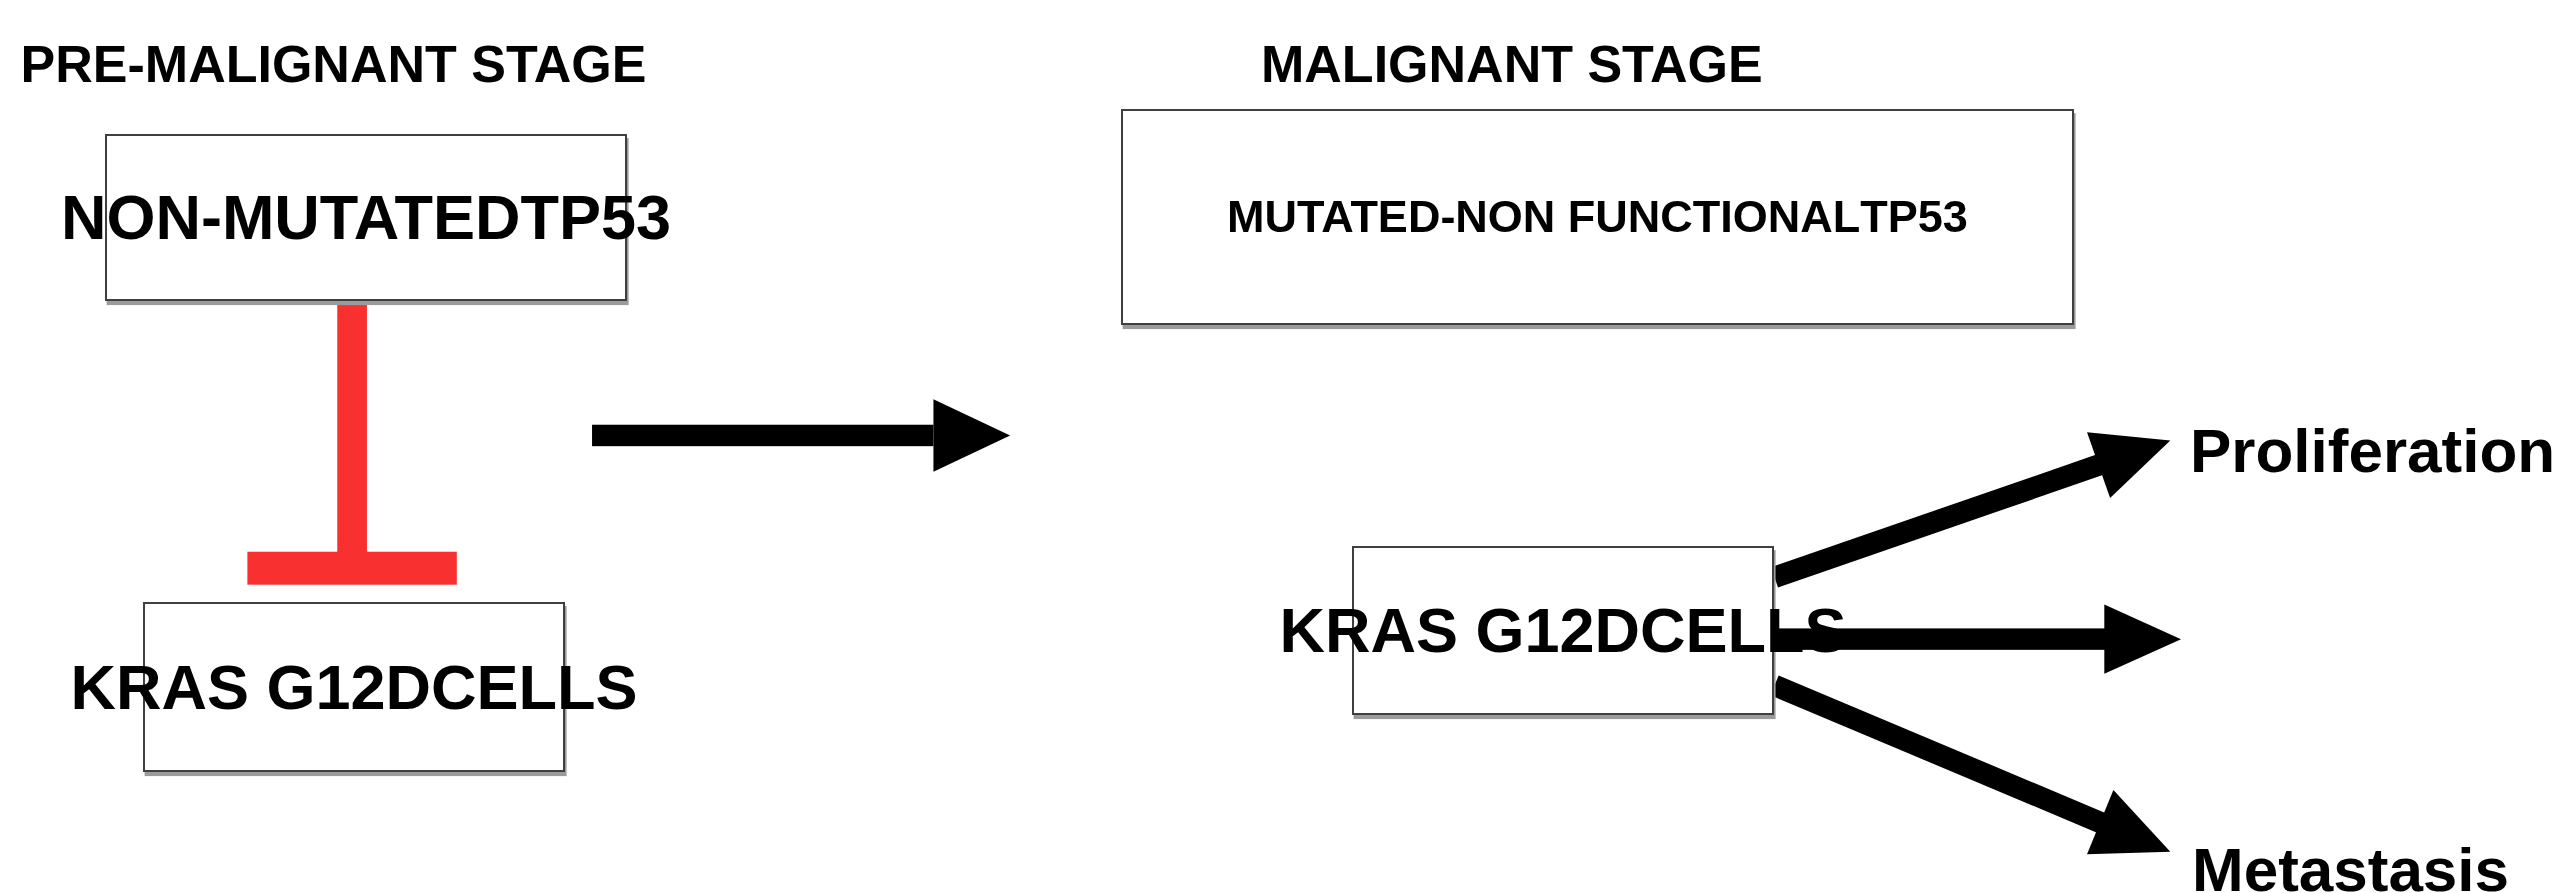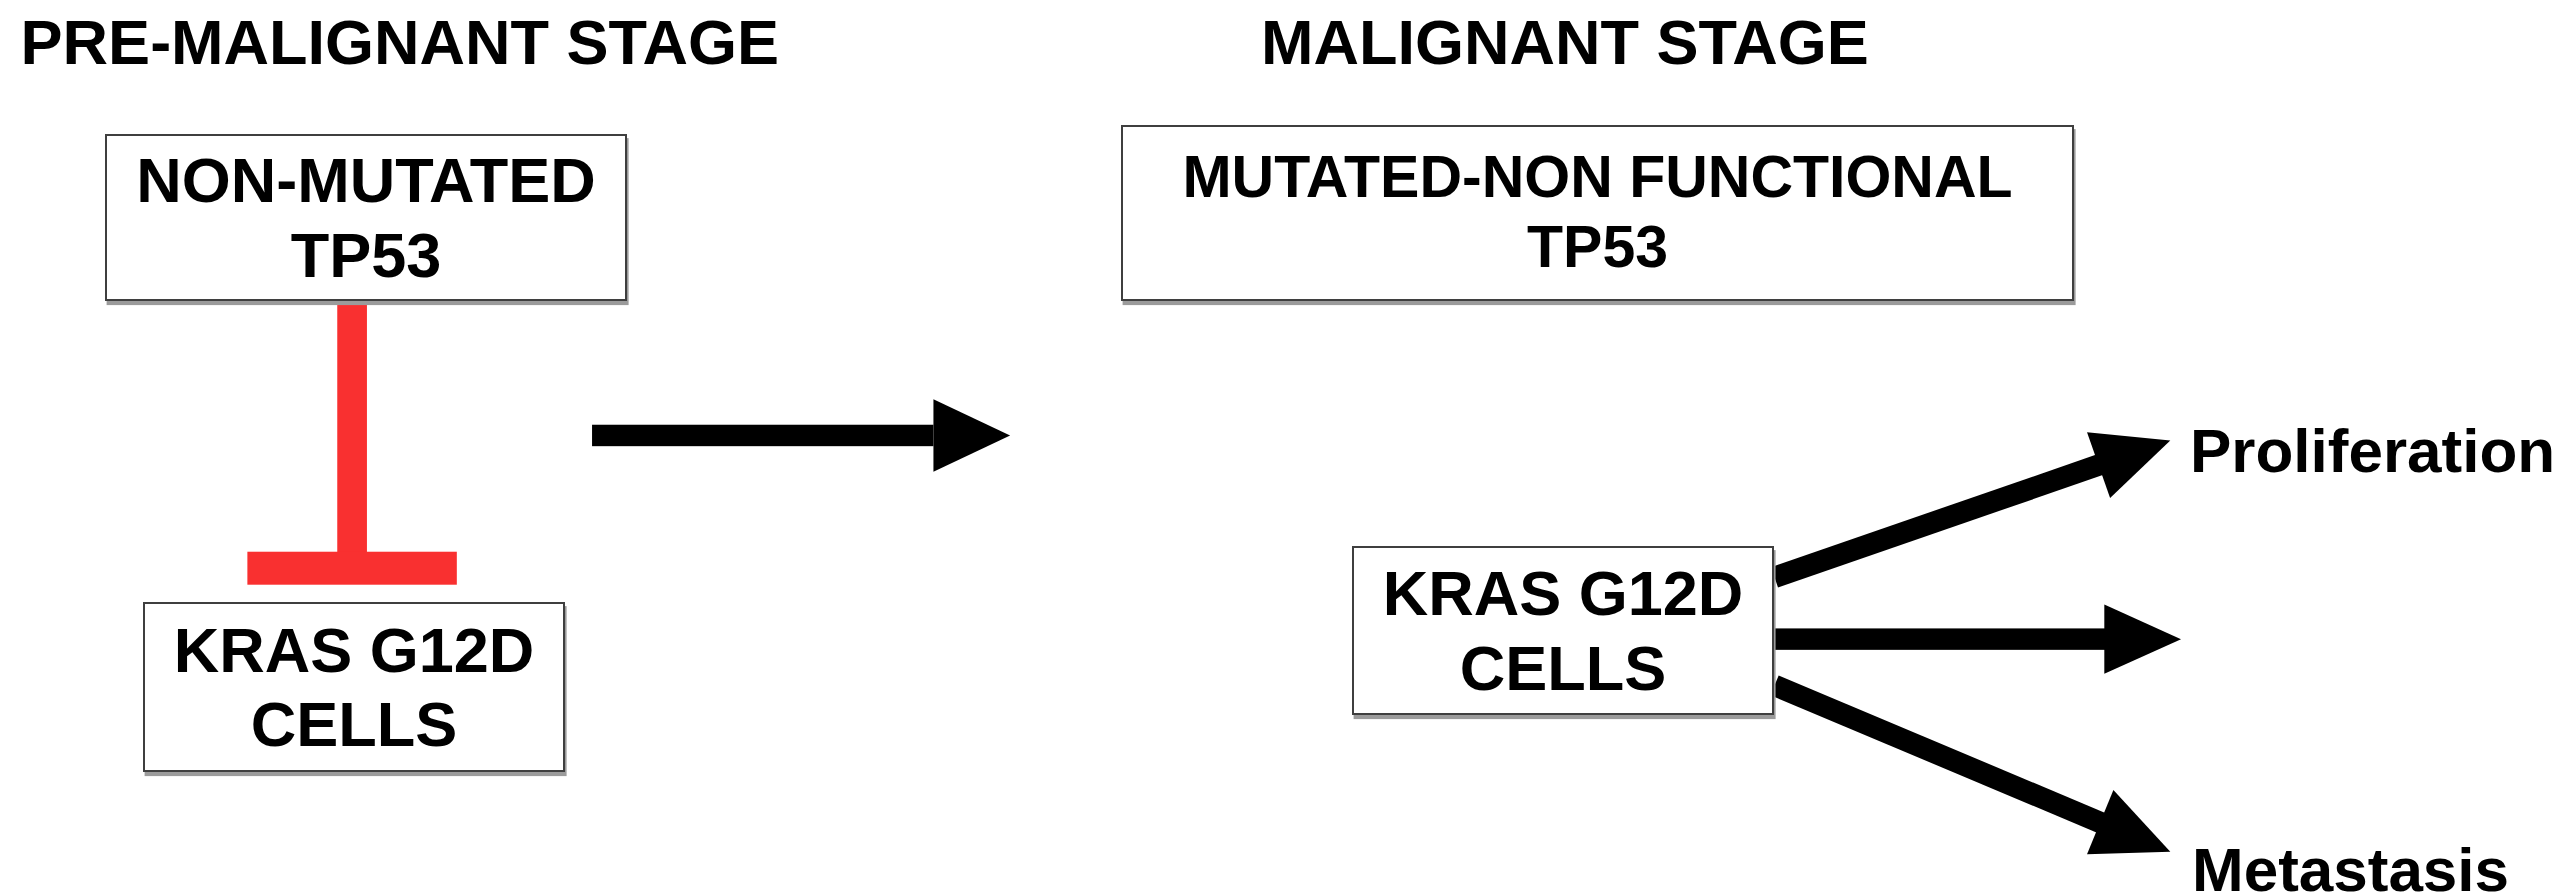--- a/index.html
+++ b/index.html
@@ -12,33 +12,34 @@
     width: 2576px;
     height: 894px;
     background: #ffffff;
     font-family: "Liberation Sans", sans-serif;
     font-weight: bold;
     color: var(--text, #000);
     overflow: hidden;
   }
   .stage-title {
     position: absolute;
-    font-size: 63px;
+    font-size: 52px;
     line-height: 1.1;
     letter-spacing: 0px;
     white-space: nowrap;
+    margin-top: 28px;
   }
   .node-box {
     position: absolute;
     box-sizing: border-box;
     border: 2.5px solid var(--box-border, #3f3f3f);
     box-shadow: 1.6px 4.1px 0 var(--box-shadow, #9b9b9b);
     background: #ffffff;
     display: flex;
-    flex-direction: column;
+    flex-direction: row;
     align-items: center;
     justify-content: center;
     text-align: center;
     font-size: 63px;
     line-height: 1.18;
     white-space: nowrap;
   }
   .node-box .line { display: block; }
   .outcome-label {
     position: absolute;
@@ -95,21 +96,21 @@
     <span class="line">TP53</span>
   </div>
 
   <div class="node-box" style="left:143px; top:602px; width:422px; height:170px;">
     <span class="line">KRAS G12D</span>
     <span class="line">CELLS</span>
   </div>
 
   <div class="stage-title" style="left:1261px; top:8.2px;">MALIGNANT STAGE</div>
 
-  <div class="node-box" style="left:1121px; top:125px; width:953px; height:176px; font-size:59px;">
+  <div class="node-box" style="left:1121px; top:109px; width:953px; height:216px; font-size:45px;">
     <span class="line">MUTATED-NON FUNCTIONAL</span>
     <span class="line">TP53</span>
   </div>
 
   <div class="node-box" style="left:1352px; top:546px; width:422px; height:169px;">
     <span class="line">KRAS G12D</span>
     <span class="line">CELLS</span>
   </div>
 
   <div class="outcome-label" style="left:2190px; top:417px;">Proliferation</div>

